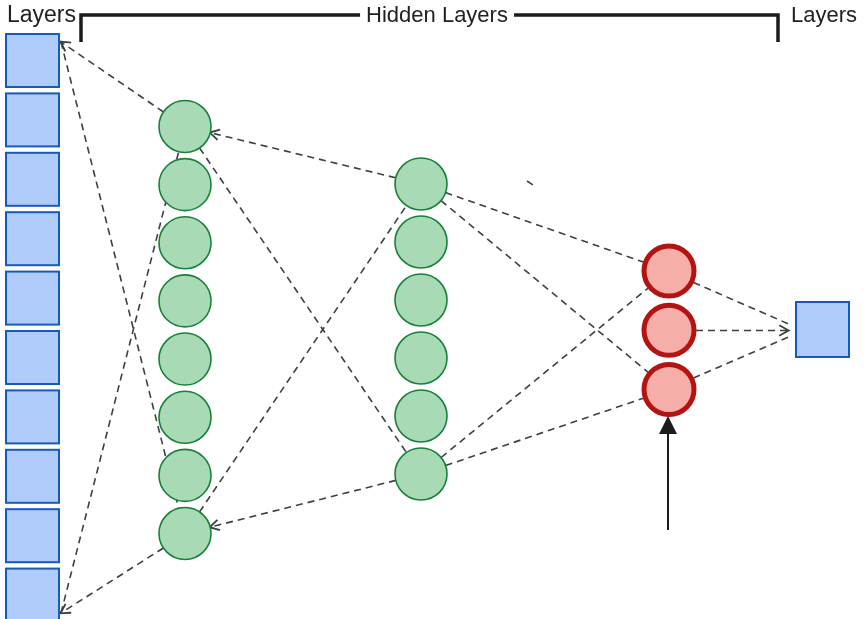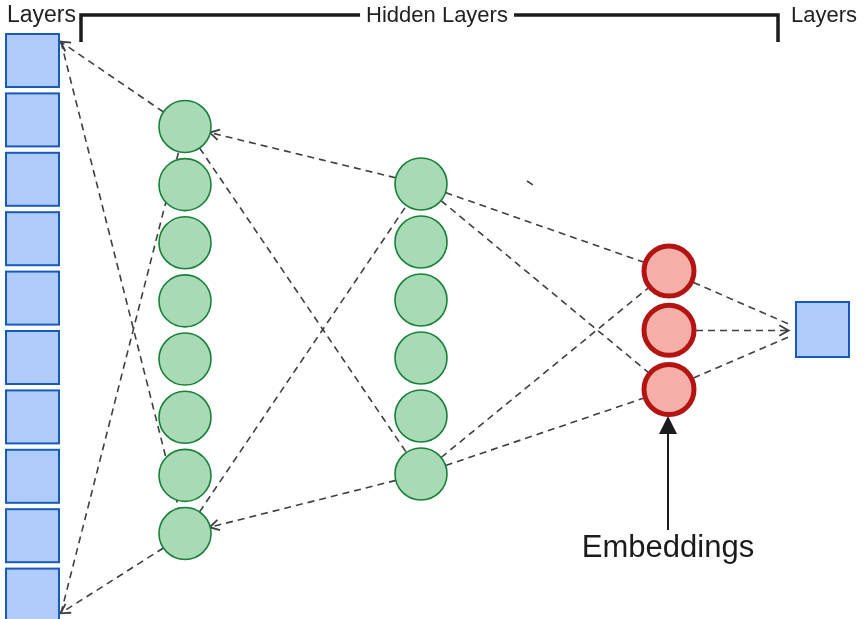--- a/index.html
+++ b/index.html
@@ -77,15 +77,14 @@
     <g id="g-annot">
         <path d="M81,42 L81,15 L778,15 L778,42" fill="none" stroke="#1B1B1B" stroke-width="3.5"></path>
         <line x1="668" y1="530" x2="668" y2="434" stroke="#1B1B1B" stroke-width="2"></line>
         <polygon points="668,416 659,434 677,434" fill="#1B1B1B"></polygon>
       </g>
   </svg>
 
   <div class="lbl lbl-input">Layers</div>
   <div class="lbl lbl-hidden">Hidden Layers</div>
   <div class="lbl lbl-output">Layers</div>
-  <div class="lbl lbl-embeddings">Embeddings</div>
 
 </div>
 
 </body></html>

